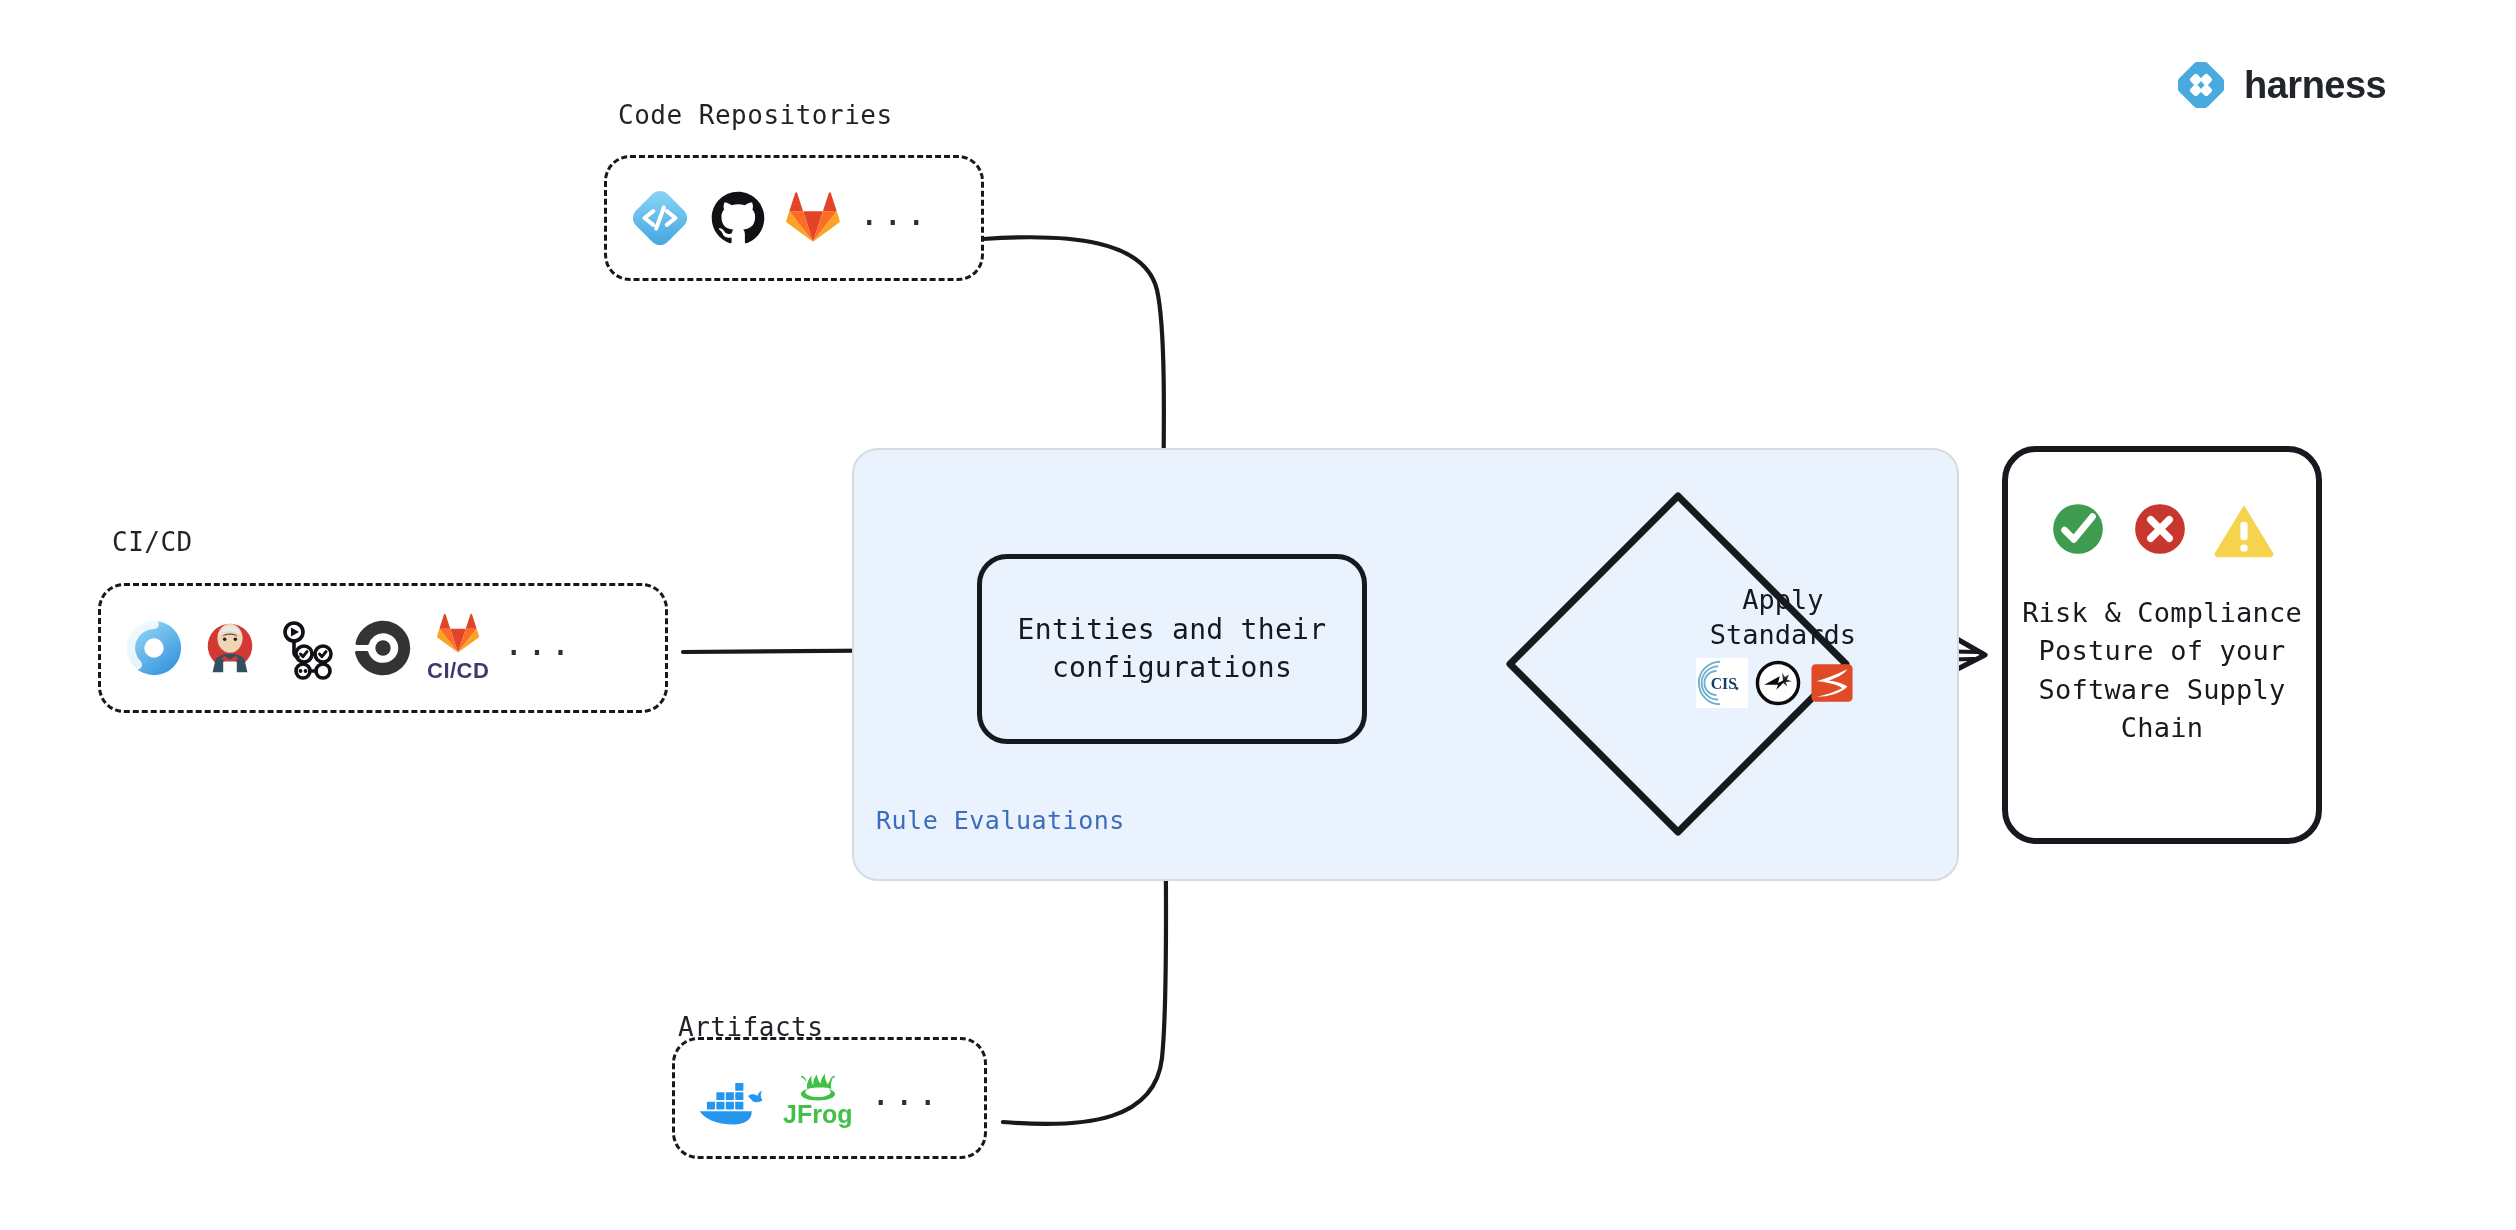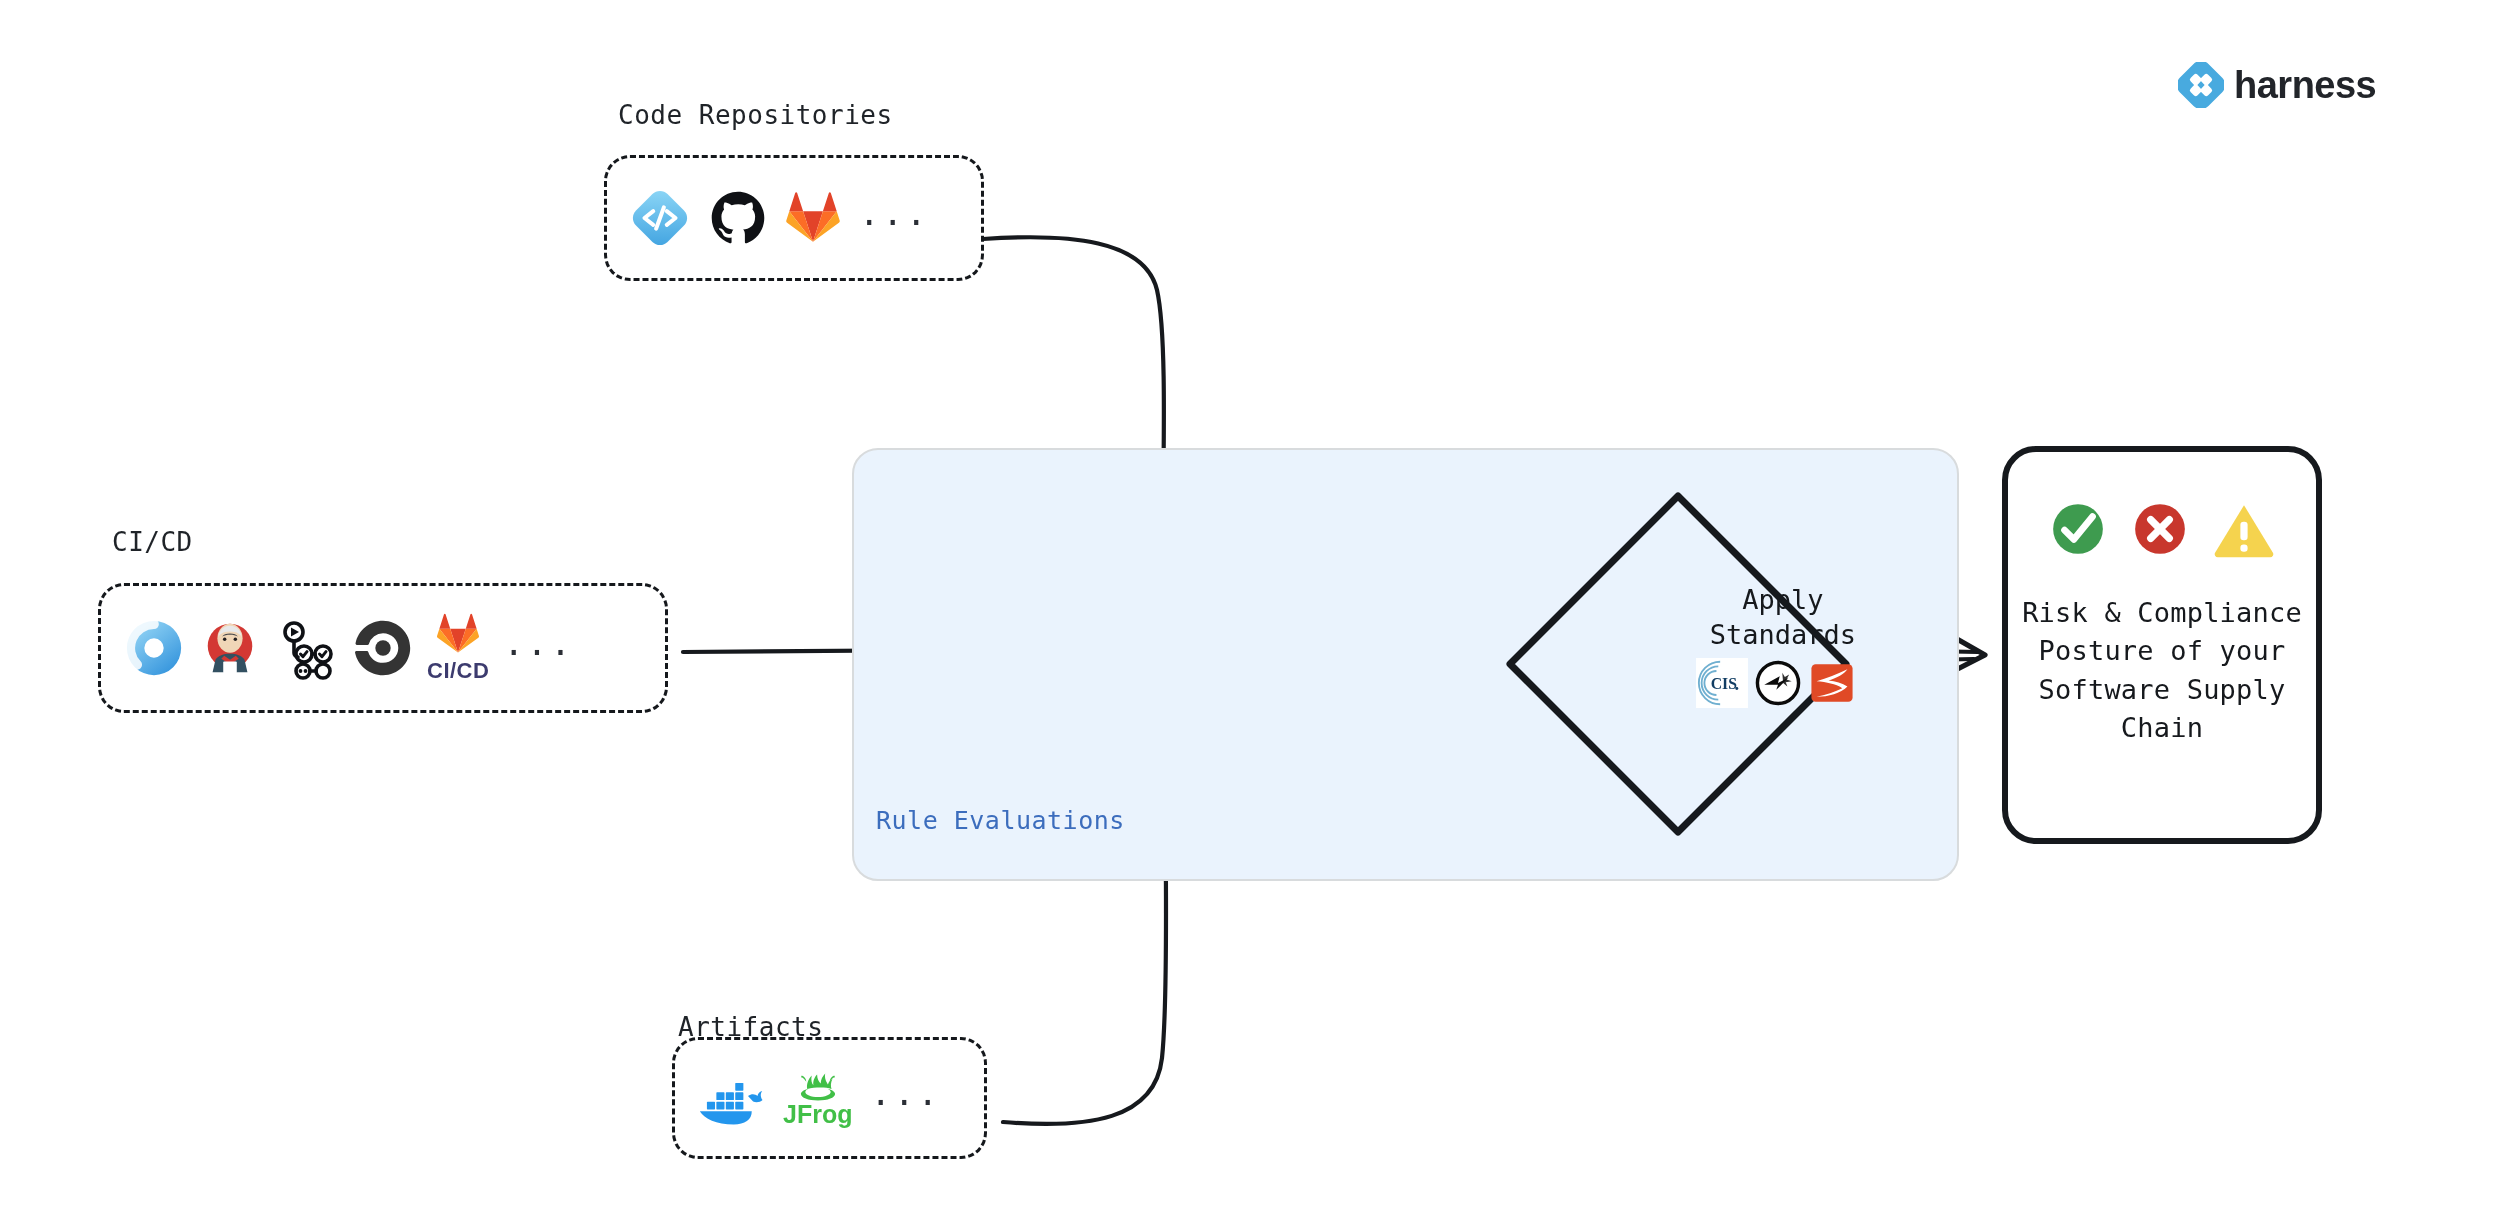--- a/index.html
+++ b/index.html
@@ -16,21 +16,21 @@
     height: 1230px;
     background: #ffffff;
   }
 
   
   .brand {
     position: absolute;
     left: 2178px; top: 62px;
     display: flex;
     align-items: center;
-    gap: 10px;
+    gap: 20px;
   }
   .brand-mark { width: 46px; height: 46px; display: block; }
   .brand-word {
     font-family: "Liberation Sans", sans-serif;
     font-size: 38px;
     font-weight: 600;
     color: #22252A;
     letter-spacing: -0.5px;
     line-height: 1;
   }
@@ -367,20 +367,24 @@
             <path d="M50 6c-3 1-5 4-5 7 2-3 4-5 6-5z"></path>
           </g>
           <text x="32" y="38" text-anchor="middle" font-family="Liberation Sans, sans-serif" font-weight="700" font-size="0" fill="#41BF47">JFrog</text>
         </svg>
         <span style="font-family:'Liberation Sans',sans-serif;font-weight:700;font-size:25px;color:#41BF47;line-height:1;margin-top:-4px;">JFrog</span>
       </span>
       <span class="ellipsis">...</span>
     </div>
   </div>
 
+  <div id="entities-box">
+    <div id="entities-text">Entities and their
+configurations</div>
+  </div>
 
   <div id="diamond-wrap">
     <svg id="diamond-shape" viewBox="0 0 356 356">
       <path d="M178 10 L346 178 L178 346 L10 178 Z" fill="#EAF3FD" stroke="#16191D" stroke-width="7" stroke-linejoin="round"></path>
     </svg>
     <div id="diamond-content">
       <div id="diamond-text">Apply
 Standards</div>
       <div id="standards-logos">
         <span class="logo-slot">

